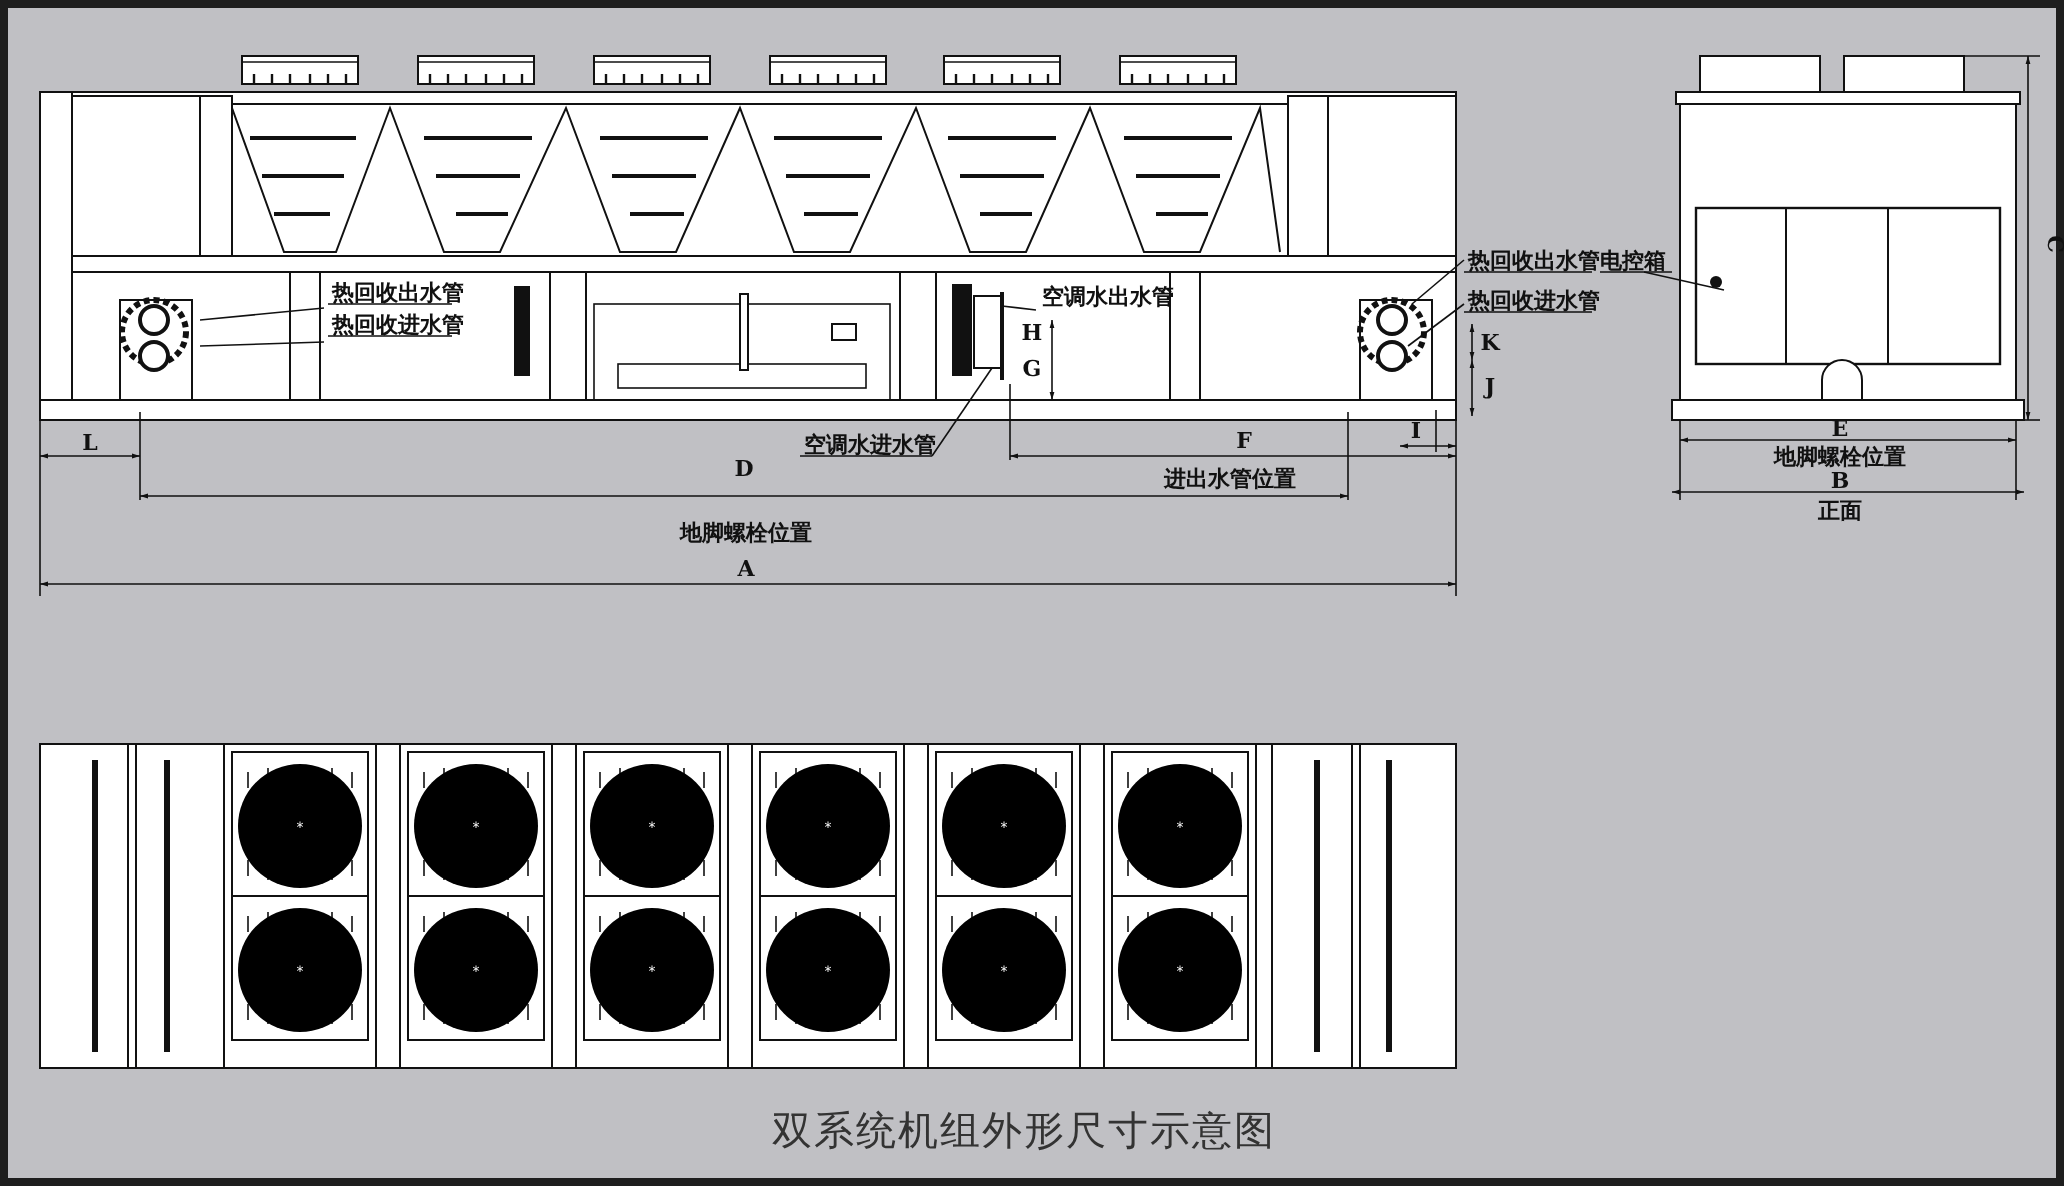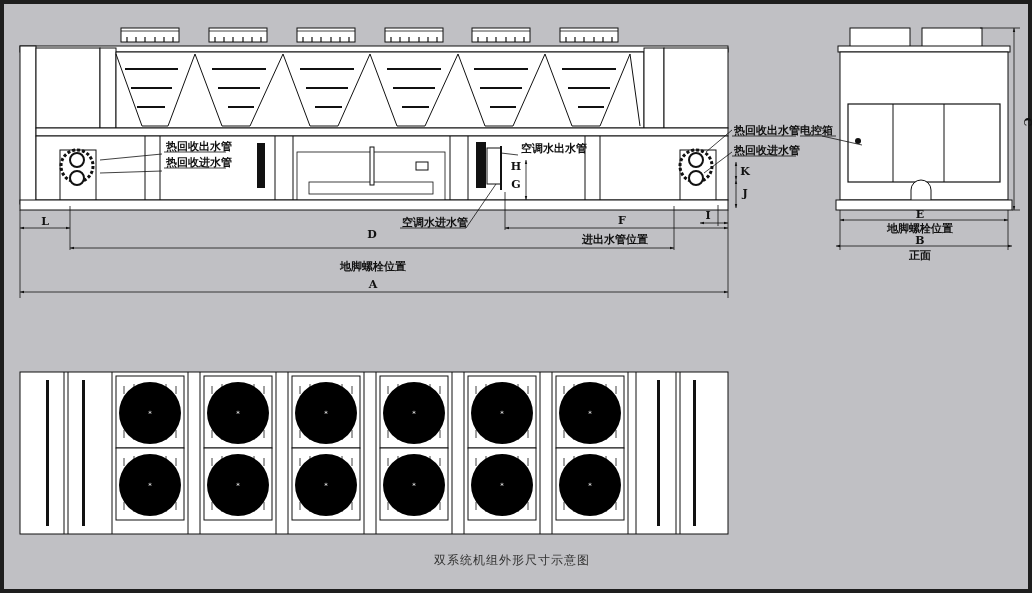--- a/index.html
+++ b/index.html
@@ -1,21 +1,21 @@
 <!DOCTYPE html>
 <html><head>
 <meta charset="utf-8">
 <style>
   html,body{margin:0;padding:0;}
   body{width:1032px;height:593px;background:#1e1e1e;overflow:hidden;font-family:"DejaVu Sans",sans-serif;}
   .frame{position:absolute;left:4px;top:4px;width:1024px;height:585px;background:#c0c0c4;}
   svg{position:absolute;left:0;top:0;}
   .lbl{font-family:"DejaVu Serif",serif;font-weight:bold;font-size:11px;fill:#111;}
   .dim{font-family:"DejaVu Serif",serif;font-weight:bold;font-size:11px;fill:#111;}
-  .caption{position:absolute;left:0;width:1024px;top:552px;text-align:center;font-family:"DejaVu Serif",serif;font-size:12px;color:#333;letter-spacing:1px;}
+  .caption{position:absolute;left:0;width:1024px;top:552px;text-align:center;font-family:"DejaVu Serif",serif;font-size:20px;color:#333;letter-spacing:1px;}
 </style>
 </head>
 <body>
 
 <div class="frame"></div>
 
 <svg width="1032" height="593" viewBox="0 0 1032 593">
   <defs>
     <marker id="arr" viewBox="0 0 10 10" refX="10" refY="5" markerWidth="8" markerHeight="5" orient="auto-start-reverse">
       <path d="M0,2 L10,5 L0,8 z" fill="#111"></path>

